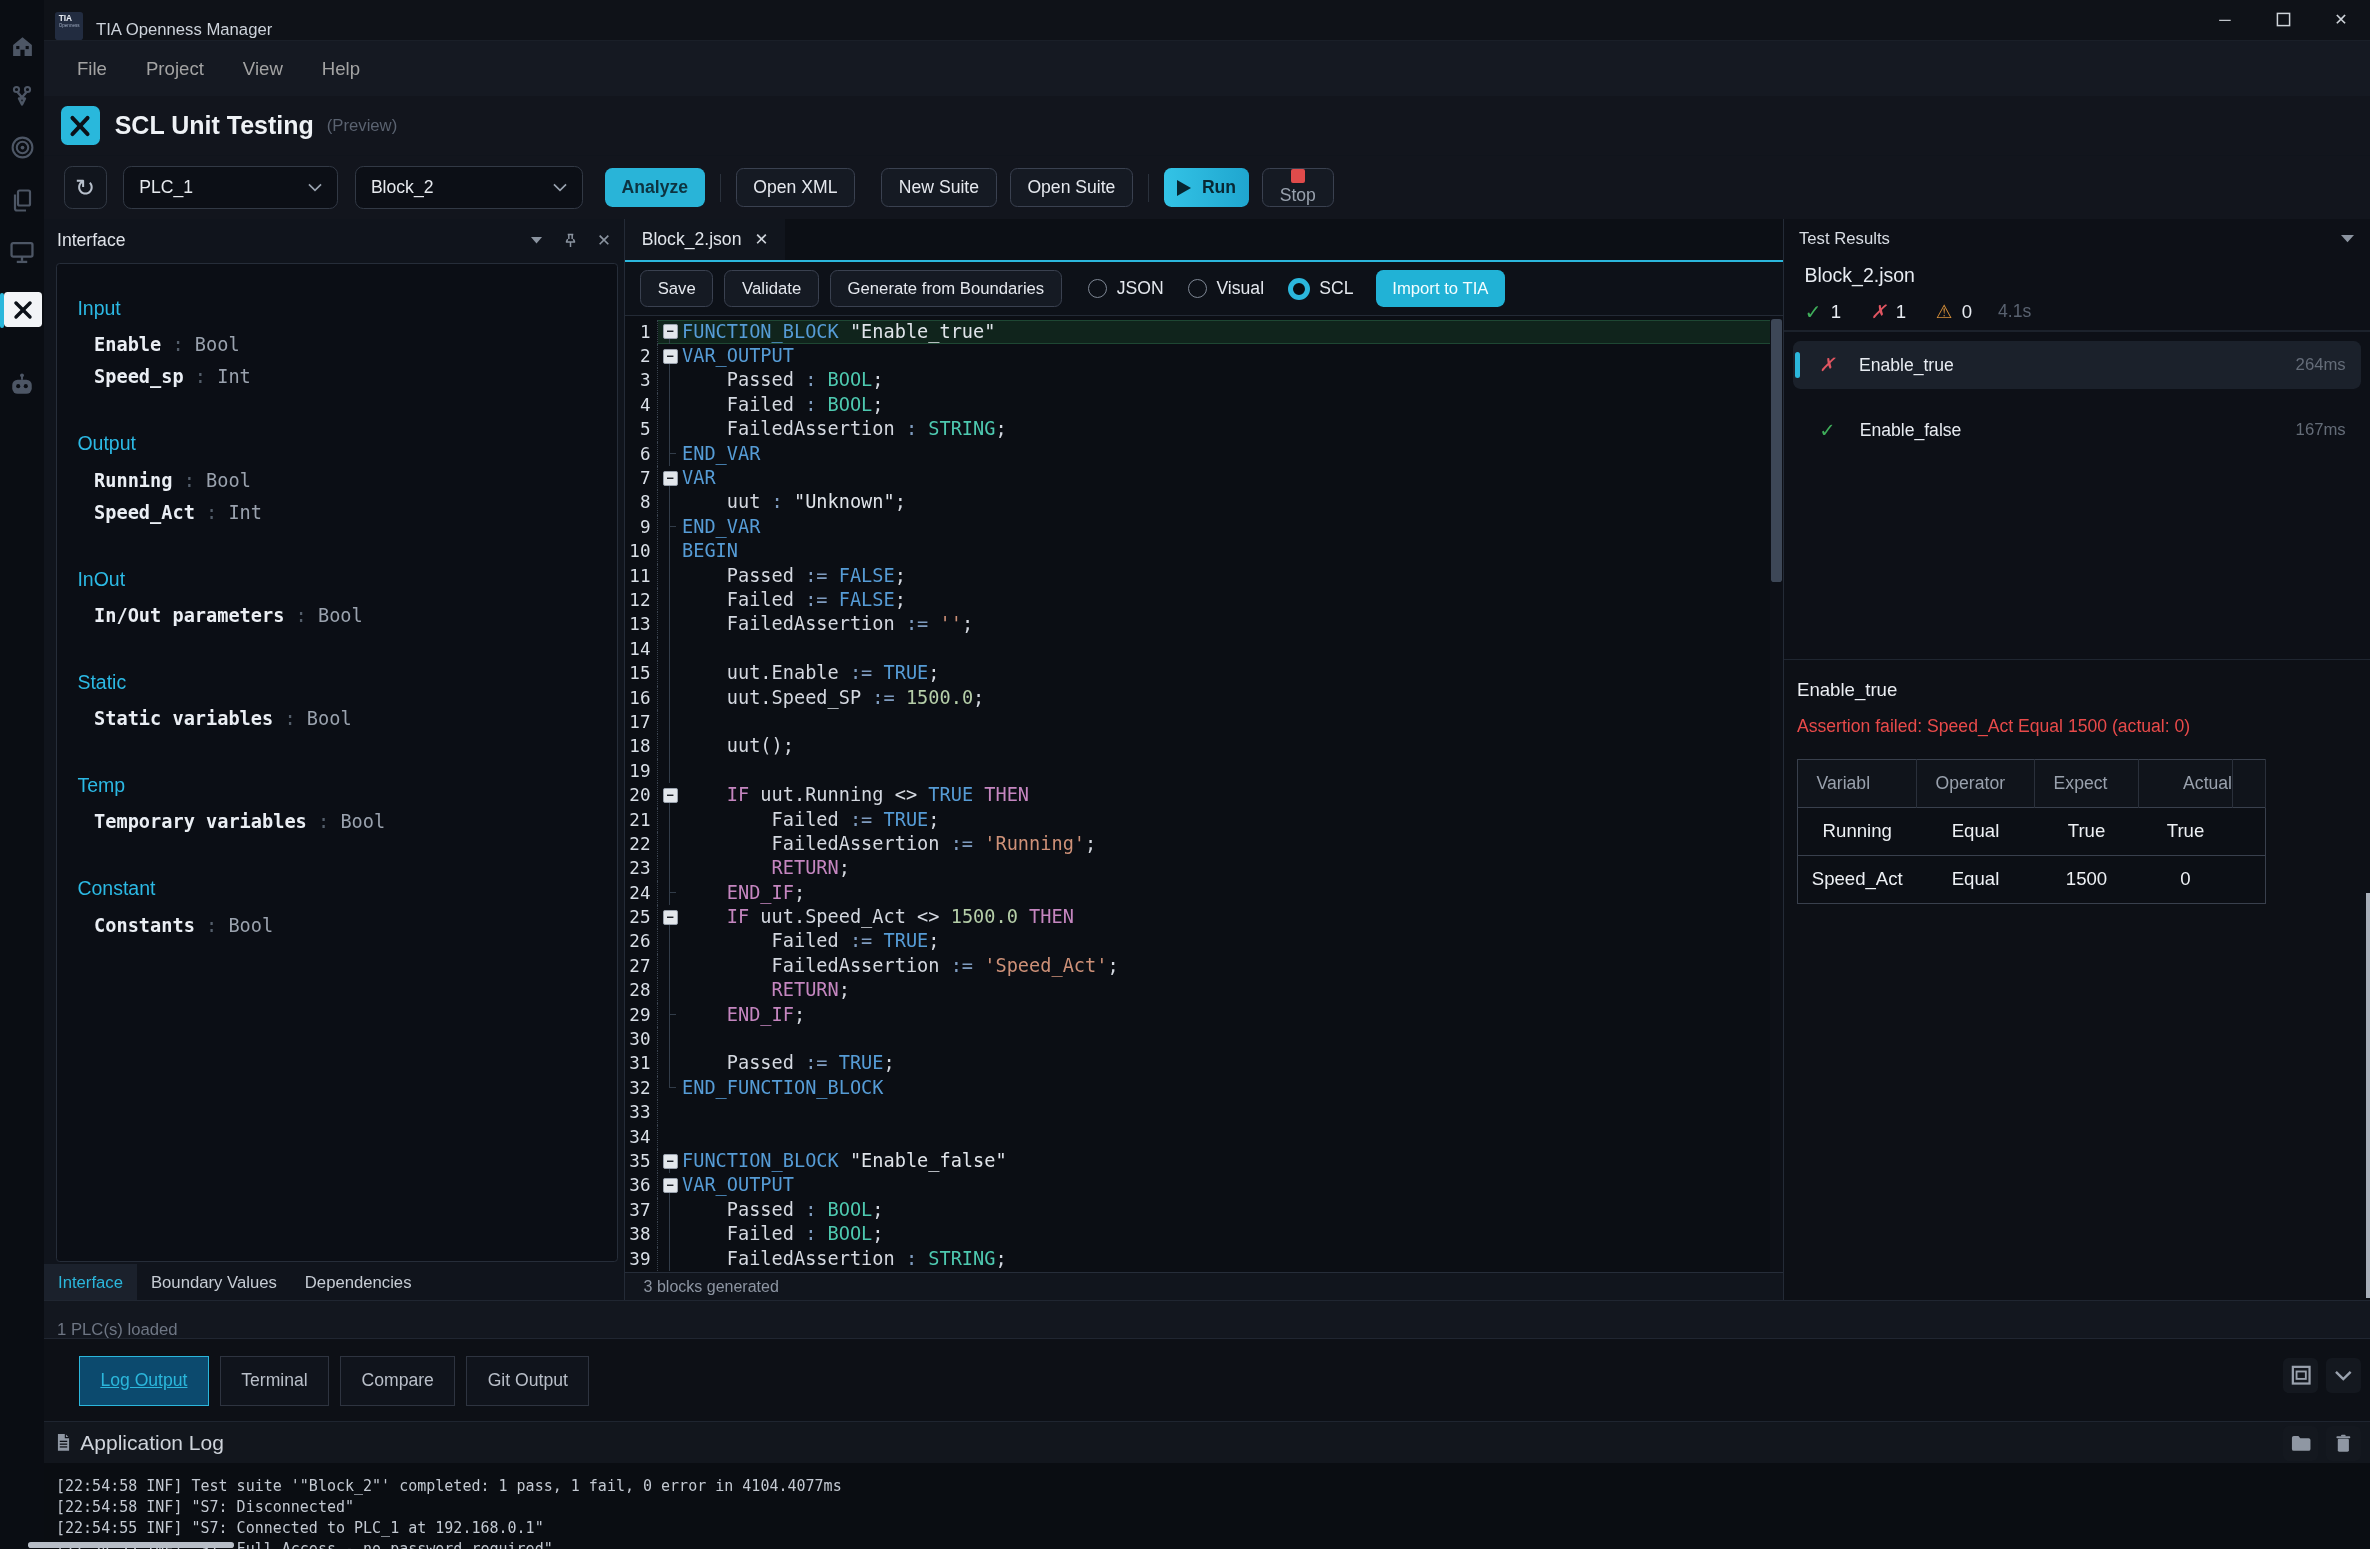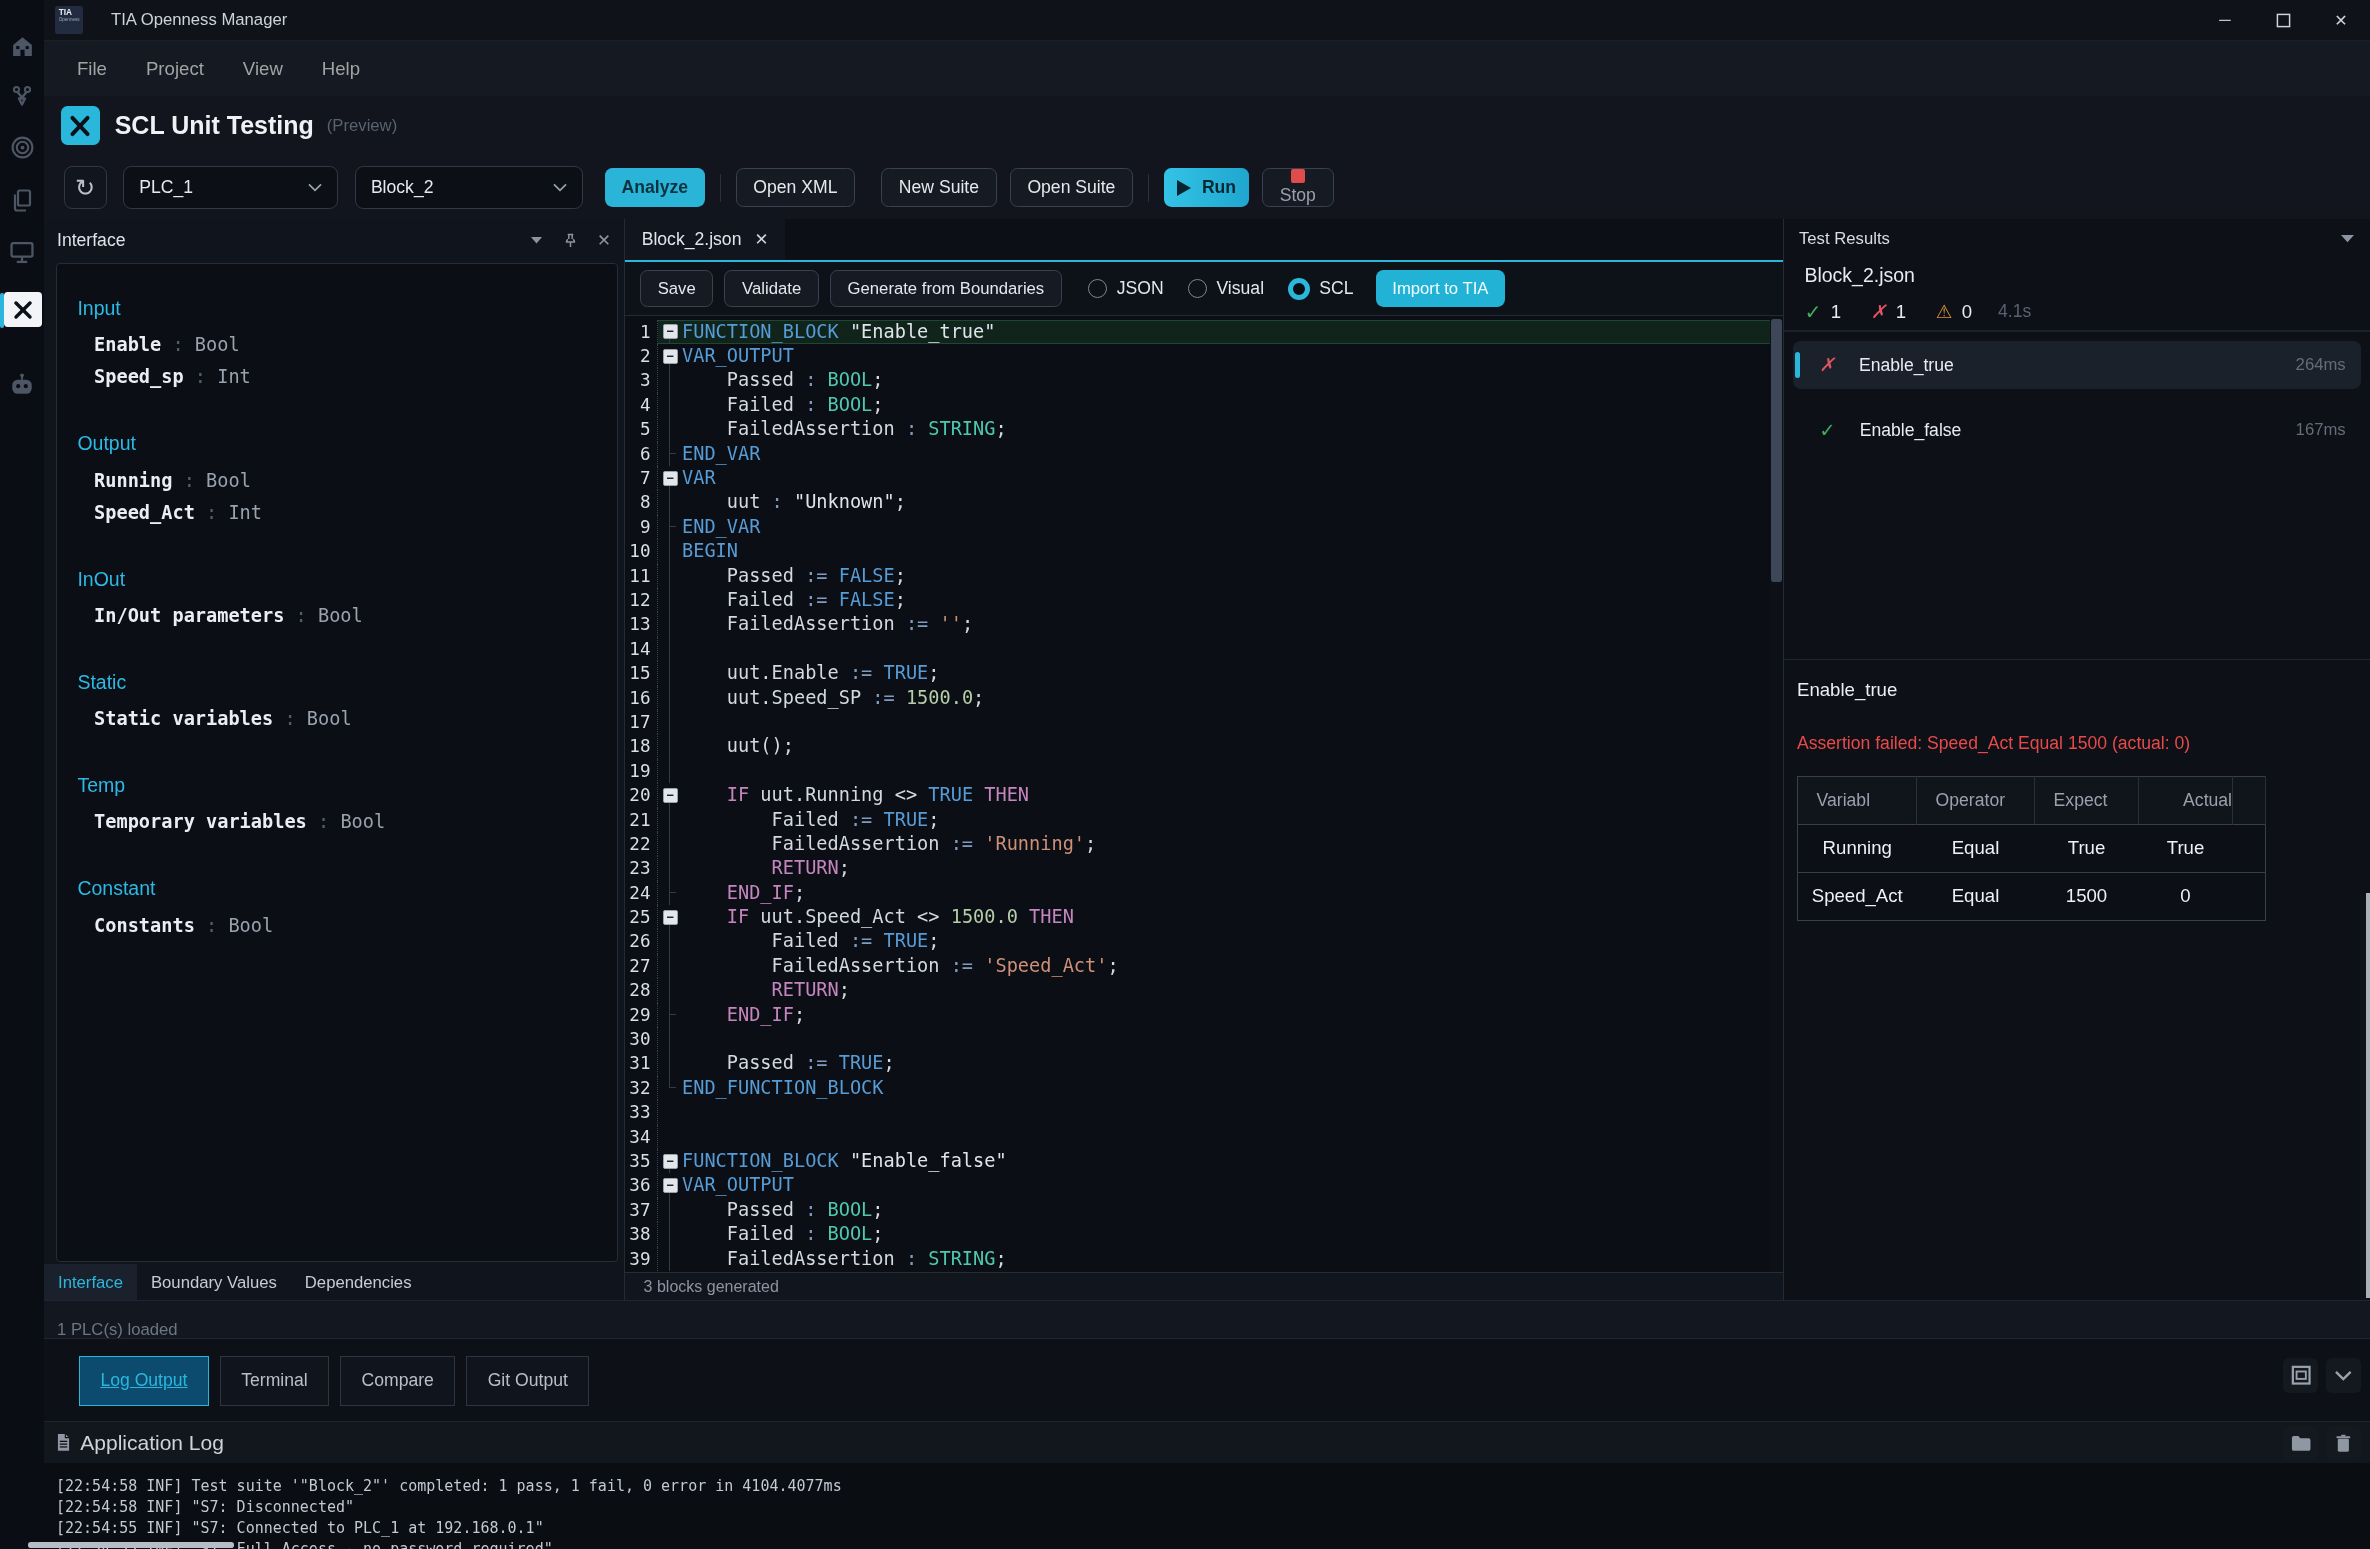--- a/index.html
+++ b/index.html
@@ -9,21 +9,21 @@
   
   #rail { position:absolute; left:0; top:0; width:44px; height:1549px; background:#0a0d13; z-index:30; }
   .rail-ico { position:absolute; left:0; width:44px; height:37px; display:flex; align-items:center; justify-content:center; cursor:pointer; }
   .rail-ico svg { display:block; }
   .rail-tile { position:absolute; left:3.7px; width:38px; height:35px; background:#f2f4f7; border-radius:3.7px;
                display:flex; align-items:center; justify-content:center; }
   .rail-accent { position:absolute; left:0; width:3.7px; border-radius:1.9px; background:#2bb7dc; }
 
   
   #titlebar { position:absolute; left:44px; right:0; top:0; height:41px; background:#0f1218;
-              display:flex; align-items:center; border-bottom:0.9px solid #1a1f28;gap:15px; }
+              display:flex; align-items:flex-end; border-bottom:0.9px solid #1a1f28; }
   .tlogo { width:28px; height:28px; margin-left:11px; background:#222c40; border-radius:2.8px;
            color:#e8ecf2; font-size:8.3px; font-weight:bold; padding:2.8px 0 0 3.7px; line-height:7.4px; }
   .tlogo small { display:block; font-size:4.6px; color:#9aa6bb; font-weight:normal; }
   .ttitle { margin-left:13px; font-size:16.7px; color:#cdd3db; }
   .wctrls { margin-left:auto; display:flex; }
   .wbtn { width:58px; height:41px; display:flex; align-items:center; justify-content:center; color:#cfd4da; font-size:16px; cursor:pointer; }
 
   
   #menubar { position:absolute; left:44px; right:0; top:41px; height:56px; background:#151922;
              display:flex; align-items:center; padding-left:33px; gap:39px; }
@@ -126,21 +126,21 @@
   .tr-div { position:absolute; left:0; right:0; top:111px; height:1.9px; background:#1c222c; }
   .tr-item { position:absolute; left:9.3px; right:9.3px; height:48px; border-radius:7.4px; display:flex; align-items:center; cursor:pointer; }
   .tr-item.sel { background:#1b212b; }
   .sel-bar { position:absolute; left:1.9px; top:11px; width:4.6px; height:26px; border-radius:2.8px; background:#2bb7dc; }
   .tr-x { color:#e05561; font-size:18.6px; font-style:italic; margin-left:26px; }
   .tr-ck { color:#3fae5a; font-size:19.5px; margin-left:26px; }
   .tr-name { font-size:17.6px; color:#e8ecf2; margin-left:24px; }
   .tr-time { margin-left:auto; margin-right:15px; font-size:16.7px; color:#646c78; }
   .detail { position:absolute; left:0; right:0; top:440px; bottom:0; border-top:0.9px solid #1f2631; padding:18.6px 13px 0 13px; background:#0d1016; }
   .dt-title { font-size:18.6px; color:#ebeef3; }
-  .dt-err { font-size:17.6px; color:#e84a4a; margin-top:32px; }
+  .dt-err { font-size:17.6px; color:#e84a4a; margin-top:15px; }
   table.dt { border-collapse:collapse; margin-top:22px; background:#0c0f15; }
   table.dt th { border-right:0.9px solid #2a303b; height:48px; font-weight:normal; font-size:17.6px; color:#99a1ad;
                 text-align:left; padding-left:18.6px; background:#10141b; }
   table.dt { border:0.9px solid #39404d; }
   table.dt td { height:48px; font-size:18.6px; color:#eef1f5; text-align:center; border-top:0.9px solid #39404d; }
   .rp-scroll { position:absolute; right:0; top:674px; width:3.7px; height:405px; background:#a9b0ba; }
 
   
   #strip { position:absolute; left:44px; right:0; top:1300px; height:39px; background:#13171f;
            border-top:0.9px solid #202631; border-bottom:0.9px solid #202631; display:flex; align-items:center; padding-left:13px; }

